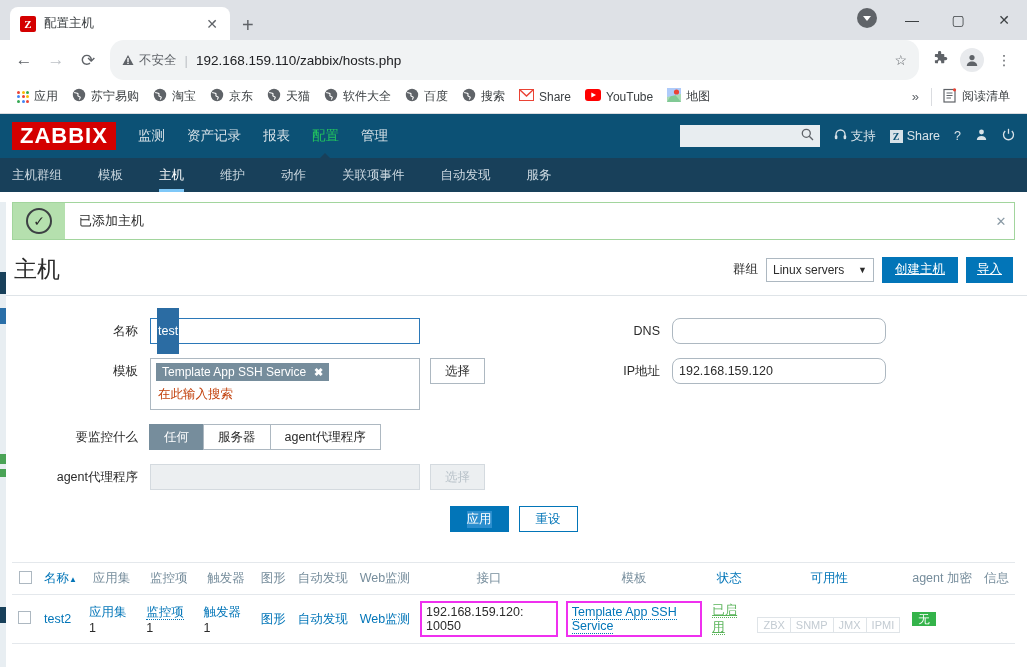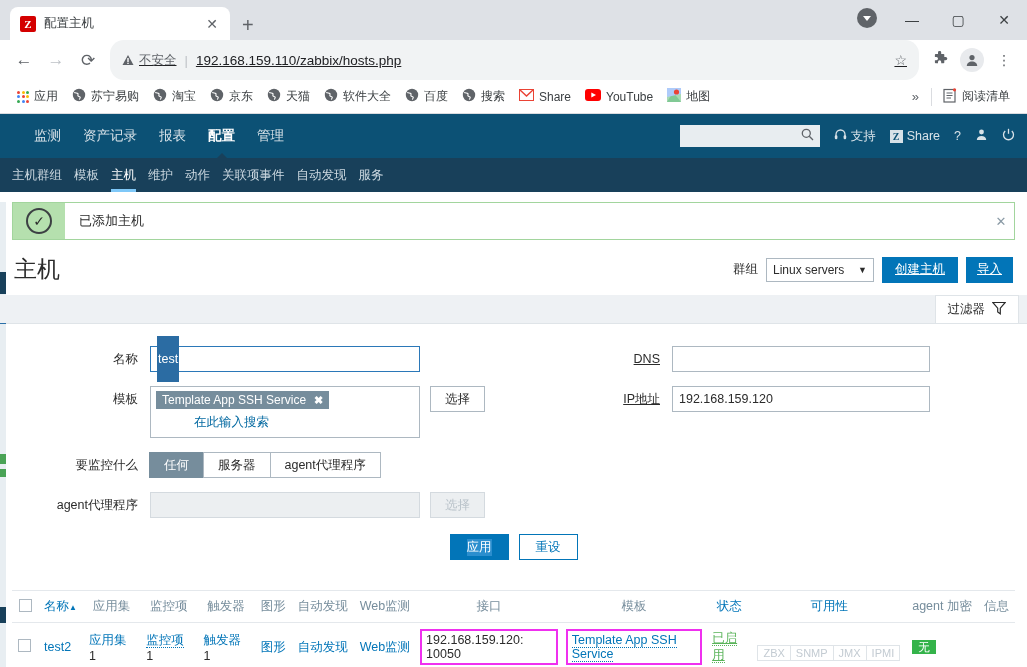--- a/index.html
+++ b/index.html
@@ -37,21 +37,21 @@
     display:flex; align-items:center; justify-content:center;
   }
   .dl-badge svg { display:block; }
 
   .chrome-addr { background:#fff; height:40px; display:flex; align-items:center; padding:0 8px; }
   .navbtn { width:32px; text-align:center; font-size:17px; color:#5f6368; }
   .navbtn.disabled { color:#bdc1c6; }
   .omnibox {
     flex:1; height:40px; background:#f1f3f4; border-radius:14px;
     display:flex; align-items:center; padding:0 12px; margin:0 6px;
-    font-size:13px; color:#202124;text-decoration:underline;
+    font-size:13px; color:#202124;
   }
   .omni-warn { display:flex; align-items:center; gap:5px; color:#5f6368; font-size:12.5px; }
   .omni-sep { color:#bdc1c6; margin:0 8px; }
   .omni-url { color:#202124; font-size:13.5px; }
   .omni-star { margin-left:auto; font-size:14px; color:#5f6368; }
   .addr-icons { display:flex; align-items:center; gap:2px; }
   .addr-icons > span { width:30px; text-align:center; font-size:14px; color:#5f6368; }
   .avatar-circle {
     width:24px;height:24px;border-radius:50%;background:#e8eaed;
     display:inline-flex;align-items:center;justify-content:center;
@@ -68,40 +68,40 @@
 
   
   .zbx-header { background:#0c5175; height:44px; display:flex; align-items:center; padding:0 12px; }
   .zbx-logo {
     background:#d40000; color:#fff; font-weight:bold; font-size:22px;
     letter-spacing:1px; padding:2px 8px; line-height:1.05;
     font-family:"Liberation Sans", sans-serif;
   }
   .zbx-nav { display:flex; align-items:center; gap:22px; margin-left:22px; }
   .zbx-nav a { color:#d8e2e8; font-size:13.5px; text-decoration:none; position:relative; }
-  .zbx-nav a.active { color:#ffffff; font-weight:bold; }
+  .zbx-nav a.active { color:#22c55e; font-weight:normal; }
   .zbx-nav a.active::after {
     content:""; position:absolute; left:50%; transform:translateX(-50%);
     bottom:-16px; border-left:8px solid transparent; border-right:8px solid transparent;
     border-bottom:8px solid #18405a;
   }
   .zbx-right { margin-left:auto; display:flex; align-items:center; gap:14px; }
   .zbx-search {
     width:140px; height:22px; background:#e8edf0; display:flex;
     align-items:center; padding:0 6px; position:relative;
   }
   .zbx-search input { border:0; background:transparent; outline:none; width:100%; font-size:12px; }
   .zbx-search .mag { position:absolute; right:6px; color:#5f6368; font-size:12px; }
   .zbx-right .lnk { color:#d8e2e8; font-size:12.5px; display:flex; align-items:center; gap:4px; }
   .share-box { background:#d8e2e8; color:#0c5175; font-weight:bold; font-size:10px;
     width:13px;height:13px;display:inline-flex;align-items:center;justify-content:center;
     font-family:"Liberation Serif", serif; }
 
   .zbx-subnav { background:#18405a; height:34px; display:flex; align-items:flex-start;
-     padding:0 12px; gap:12px; }
+     padding:0 12px; gap:36px; }
   .zbx-subnav a { color:#cdd9e1; font-size:12.5px; text-decoration:none; position:relative;
      height:34px; display:flex; align-items:center; }
   .zbx-subnav a.active { color:#fff; }
   .zbx-subnav a.active::after {
      content:""; position:absolute; left:0; right:0; bottom:0; height:3px; background:#7fc8f8; }
 
   
   .page { background:#fff; position:relative; }
   .leftbar { position:absolute; left:0; top:0; width:6px; height:487px; background:#e8eef2; }
   .leftbar i { display:block; width:6px; }
@@ -136,38 +136,38 @@
   }
   .filter-body { background:#fff; border-top:1px solid #dfe4e8; padding:22px 0 10px 0; }
 
   .form-grid { display:flex; }
   .form-col { display:flex; flex-direction:column; gap:14px; }
   .form-col.left { width:520px; }
   .form-col.right { margin-left:22px; }
   .frow { display:flex; align-items:flex-start; }
   .frow .lab { width:150px; text-align:right; padding-right:12px; font-size:12.5px;
      color:#2b2b2b; line-height:26px; }
-  .frow .lab.sm { width:130px;text-decoration:underline; }
+  .frow .lab.sm { width:130px; }
   .inp {
     border:1px solid #adb8c1; height:26px; background:#fff; font-size:12.5px;
     color:#2b2b2b; padding:0 6px; display:flex; align-items:center; width:270px;
   }
   .inp.focused { border:1px solid #2b78b8; }
-  .inp.wide { width:258px; }
+  .inp.wide { width:214px;border-radius:8px; }
   .sel-text { background:#2b6ca3; color:#fff; padding:16px 1px; }
   .multiselect {
     border:1px solid #adb8c1; background:#fff; width:270px; min-height:46px;
     padding:4px 5px; font-size:12.5px;
   }
   .ms-chip {
     background:#768d9c; color:#fff; display:inline-flex; align-items:center;
     gap:8px; padding:2px 6px; font-size:12px; margin-bottom:3px;
   }
   .ms-chip .x { font-weight:bold; font-size:11px; }
-  .ms-ph { color:#0369a1; font-size:12.5px; padding:2px 2px;margin-left:36px; }
+  .ms-ph { color:#c2410c; font-size:12.5px; padding:2px 2px; }
   .btn-select {
     border:1px solid #adb8c1; background:#fff; height:26px; padding:0 14px;
     font-size:12.5px; color:#2b2b2b; display:flex; align-items:center; margin-left:10px;
   }
   .btn-select.disabled { background:#eceff1; color:#b9c2c9; border-color:#d4dadf; }
   .radio-group { display:flex; }
   .radio-group .opt {
     border:1px solid #adb8c1; height:26px; padding:0 14px; font-size:12.5px;
     display:flex; align-items:center; background:#fff; color:#2b2b2b; margin-left:-1px;
   }
@@ -356,20 +356,21 @@
           <line x1="3.5" y1="5" x2="9.5" y2="5" stroke="#5f6368"></line>
           <line x1="3.5" y1="7.5" x2="9.5" y2="7.5" stroke="#5f6368"></line>
           <line x1="3.5" y1="10" x2="8" y2="10" stroke="#5f6368"></line>
           <circle cx="11.5" cy="1.8" r="1.6" fill="#ea4335"></circle>
         </svg></span>
     <span>阅读清单</span>
   </div>
 </div>
 
 <div class="zbx-header">
+  <div class="zbx-logo">ZABBIX</div>
   <div class="zbx-nav">
     <a href="#">监测</a>
     <a href="#">资产记录</a>
     <a href="#">报表</a>
     <a href="#" class="active">配置</a>
     <a href="#">管理</a>
   </div>
   <div class="zbx-right">
     <div class="zbx-search">
       <input type="text" placeholder="" style="">
@@ -457,30 +458,20 @@
       <span class="lbl">群组</span>
       <div class="sel-box">
         <span>Linux servers</span>
         <span class="cv">▼</span>
       </div>
       <div class="btn-blue">创建主机</div>
       <div class="btn-blue small">导入</div>
     </div>
   </div>
 
-  <div class="filter-tabrow">
-    <div class="filter-tab">
-      <span>过滤器</span>
-      <span>
-        <svg width="14" height="14" viewBox="0 0 14 14">
-            <polygon points="0.8,1.5 13.2,1.5 8.3,7.2 8.3,12.8 5.7,11 5.7,7.2" fill="none" stroke="#2b2b2b" stroke-width="1.2"></polygon>
-          </svg>
-      </span>
-    </div>
-  </div>
 
   <div class="filter-body">
     <div class="form-grid">
 
       <div class="form-col left">
         <div class="frow">
           <div class="lab">名称</div>
           <div class="inp focused">
             <span class="sel-text">test</span>
           </div>

